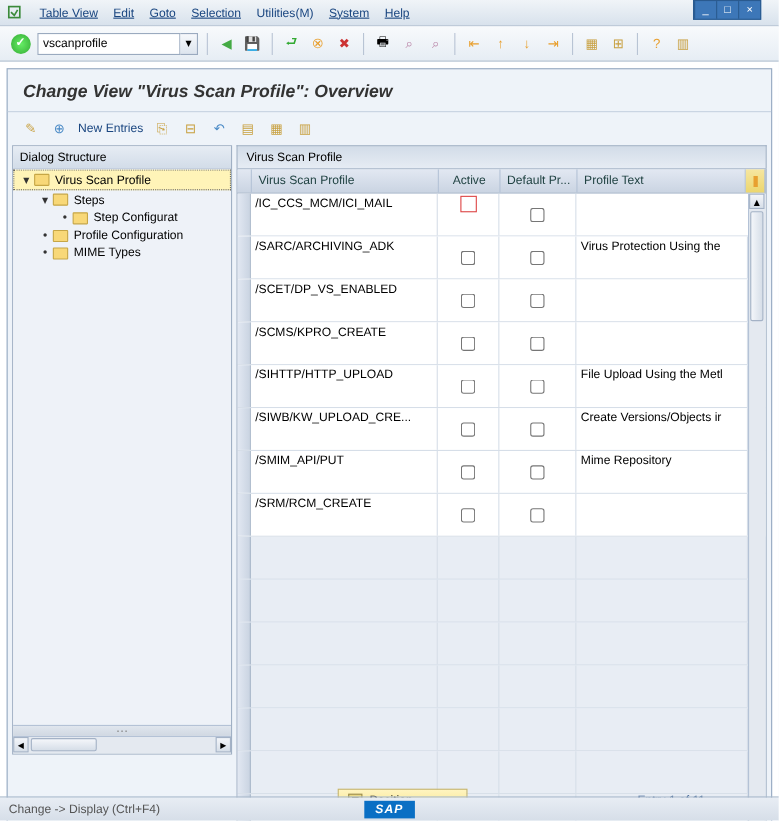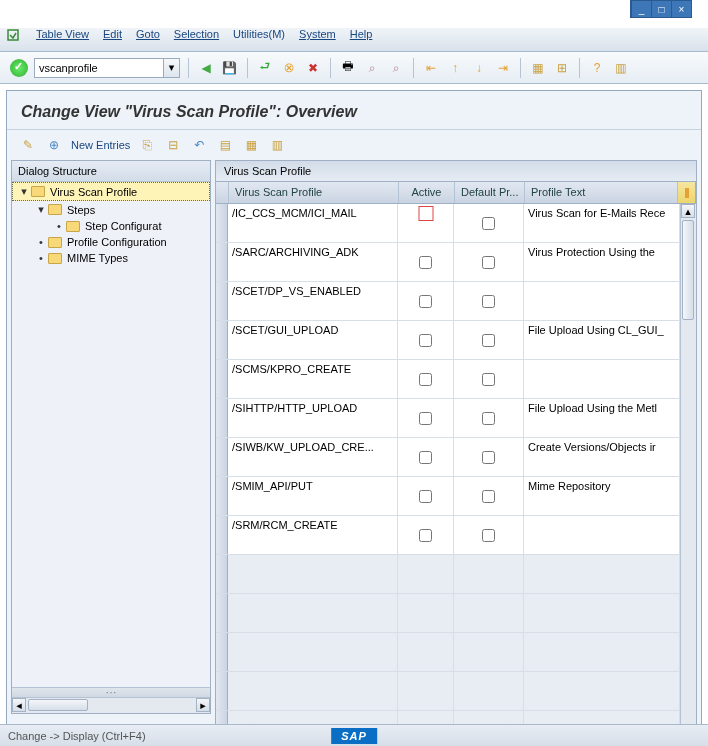--- a/index.html
+++ b/index.html
@@ -1,18 +1,18 @@
 <!DOCTYPE html>
 <html><head>
 <meta charset="utf-8">
 <style>
   * { box-sizing: border-box; margin: 0; padding: 0; font-family: Arial, sans-serif; font-size: 11px; }
   body { background: #fff; width: 708px; height: 746px; overflow: hidden; position: relative; }
   
-  .menu-bar { height: 24px; background: linear-gradient(#f0f4f8, #d8e2ec); border-bottom: 1px solid #a9b9cc; display: flex; padding: 0 6px; gap: 14px; margin-top: 28px; }
+  .menu-bar { height: 24px; background: linear-gradient(#f0f4f8, #d8e2ec); border-bottom: 1px solid #a9b9cc; display: flex; align-items: center; padding: 0 6px; gap: 14px; }
   .menu-bar .menu-item { color: #1a4680; cursor: pointer; }
   .menu-bar .menu-item span.u { text-decoration: underline; }
   .menu-icon { width: 16px; height: 16px; display: inline-block; }
   
   .window-controls { position: absolute; top: 0; right: 16px; display: flex; background: #3d77b8; border: 1px solid #2a5a8f; height: 18px; }
   .window-controls div { width: 20px; height: 16px; border-left: 1px solid #2a5a8f; display: flex; align-items: center; justify-content: center; cursor: pointer; color: #fff; font-size: 10px; }
   
   .toolbar-1 { height: 32px; background: linear-gradient(#f8fafc, #e6edf4); border-bottom: 1px solid #a9b9cc; display: flex; align-items: center; padding: 0 10px; gap: 6px; text-align: right; }
   .green-check { width: 18px; height: 18px; background: radial-gradient(#6e6, #3a3); border-radius: 50%; position: relative; }
   .green-check::after { content: "✓"; color: #fff; font-size: 11px; font-weight: bold; position: absolute; left: 4px; top: 1px; }
@@ -213,21 +213,20 @@
         <div class="g-body" id="grid-body">
           <div class="g-row">
               <div class="cell col-marker marker"></div>
               <div class="cell col-profile">/IC_CCS_MCM/ICI_MAIL</div>
               <div class="cell col-active center focus-check">
                 <div class="fc"></div>
               </div>
               <div class="cell col-default center">
                 <input type="checkbox" style="">
               </div>
-              <div class="cell col-text">Virus Scan for E-Mails Rece</div>
               <div class="cell col-scroll" style="border-right: none;"></div>
             </div>
             <div class="g-row">
               <div class="cell col-marker marker"></div>
               <div class="cell col-profile">/SARC/ARCHIVING_ADK</div>
               <div class="cell col-active center">
                 <input type="checkbox" style="">
               </div>
               <div class="cell col-default center">
                 <input type="checkbox" style="">
@@ -238,32 +237,20 @@
             <div class="g-row">
               <div class="cell col-marker marker"></div>
               <div class="cell col-profile">/SCET/DP_VS_ENABLED</div>
               <div class="cell col-active center">
                 <input type="checkbox" style="">
               </div>
               <div class="cell col-default center">
                 <input type="checkbox" style="">
               </div>
               <div class="cell col-text"></div>
-              <div class="cell col-scroll" style="border-right: none;"></div>
-            </div>
-            <div class="g-row">
-              <div class="cell col-marker marker"></div>
-              <div class="cell col-profile">/SCET/GUI_UPLOAD</div>
-              <div class="cell col-active center">
-                <input type="checkbox" style="">
-              </div>
-              <div class="cell col-default center">
-                <input type="checkbox" style="">
-              </div>
-              <div class="cell col-text">File Upload Using CL_GUI_</div>
               <div class="cell col-scroll" style="border-right: none;"></div>
             </div>
             <div class="g-row">
               <div class="cell col-marker marker"></div>
               <div class="cell col-profile">/SCMS/KPRO_CREATE</div>
               <div class="cell col-active center">
                 <input type="checkbox" style="">
               </div>
               <div class="cell col-default center">
                 <input type="checkbox" style="">

